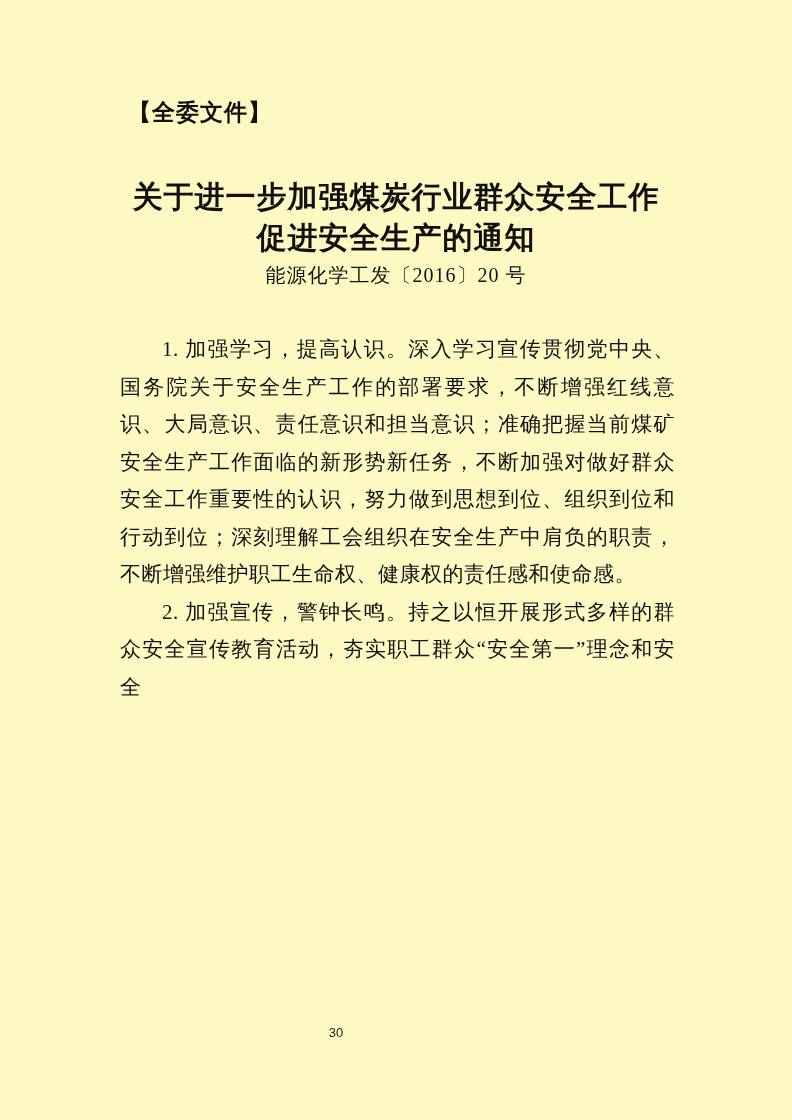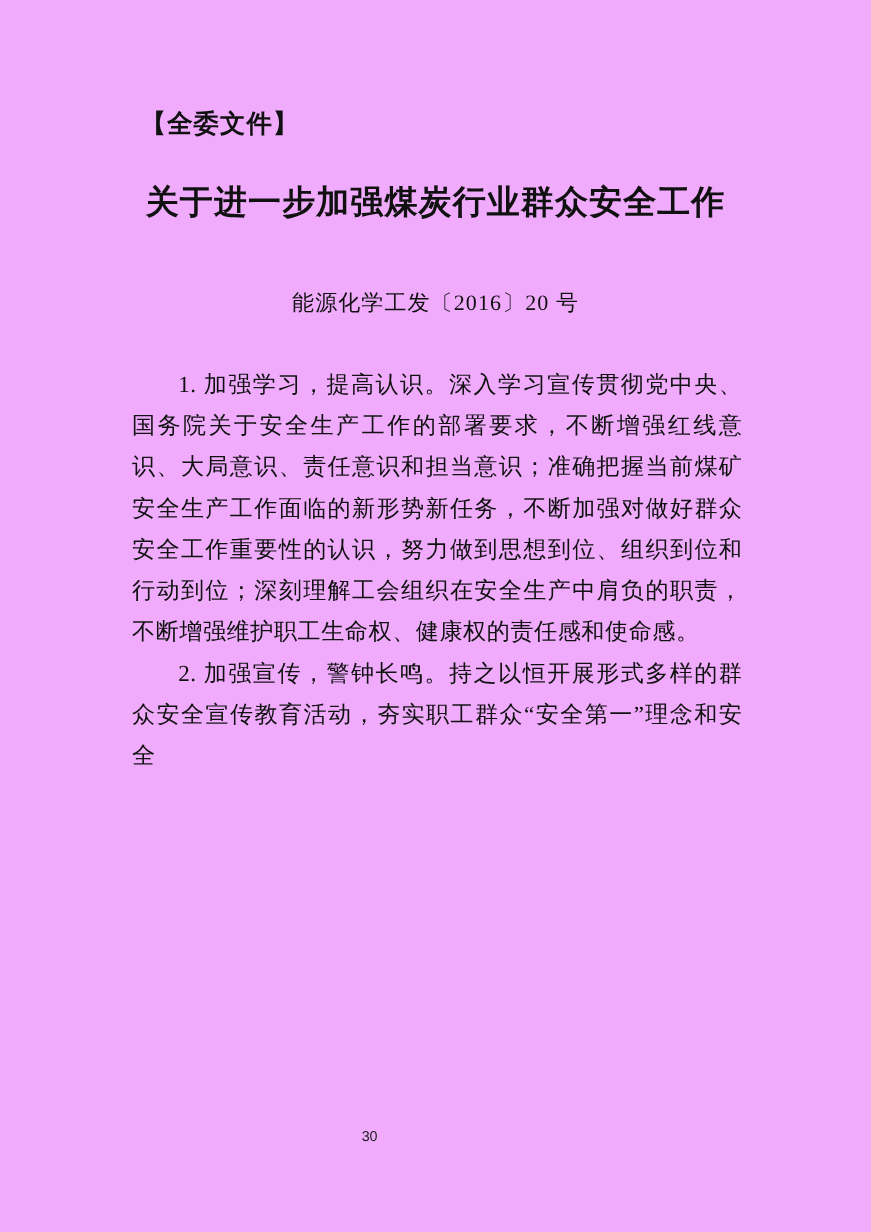--- a/index.html
+++ b/index.html
@@ -4,37 +4,37 @@
 <style>
   html, body {
     margin: 0;
     padding: 0;
     background: #ffffff;
   }
   .page {
     position: relative;
     width: 792px;
     height: 1120px;
-    background: #f0abfc;
+    background: #fef9c3;
     color: #111111;
     overflow: hidden;
   }
   .doc-tag {
     position: absolute;
     left: 128px;
     top: 97px;
     font-family: "Liberation Serif", serif;
     font-size: 23px;
     font-weight: bold;
     letter-spacing: 1px;
     white-space: nowrap;
   }
   .doc-title {
     position: absolute;
-    top: 164px;
+    top: 176px;
     left: 0;
     width: 792px;
     text-align: center;
     font-family: "Liberation Serif", serif;
     font-size: 30px;
     font-weight: bold;
     line-height: 41px;
     letter-spacing: 1px;
   }
   .doc-number {
@@ -85,20 +85,21 @@
 </style>
 </head>
 <body>
 
 <div class="page">
 
   <div class="doc-tag">【全委文件】</div>
 
   <div class="doc-title">
     <div>关于进一步加强煤炭行业群众安全工作</div>
+    <div>促进安全生产的通知</div>
   </div>
 
   <div class="doc-number">能源化学工发〔2016〕20 号</div>
 
   <div class="doc-body">
     <p class="indent">1. 加强学习，提高认识。深入学习宣传贯彻党中央、国务院关于安全生产工作的部署要求，不断增强红线意识、大局意识、责任意识和担当意识；准确把握当前煤矿安全生产工作面临的新形势新任务，不断加强对做好群众安全工作重要性的认识，努力做到思想到位、组织到位和行动到位；深刻理解工会组织在安全生产中肩负的职责，不断增强维护职工生命权、健康权的责任感和使命感。</p>
     <p class="indent">2. 加强宣传，警钟长鸣。持之以恒开展形式多样的群众安全宣传教育活动，夯实职工群众“安全第一”理念和安全</p>
   </div>
 
   <div class="page-number">30</div>

